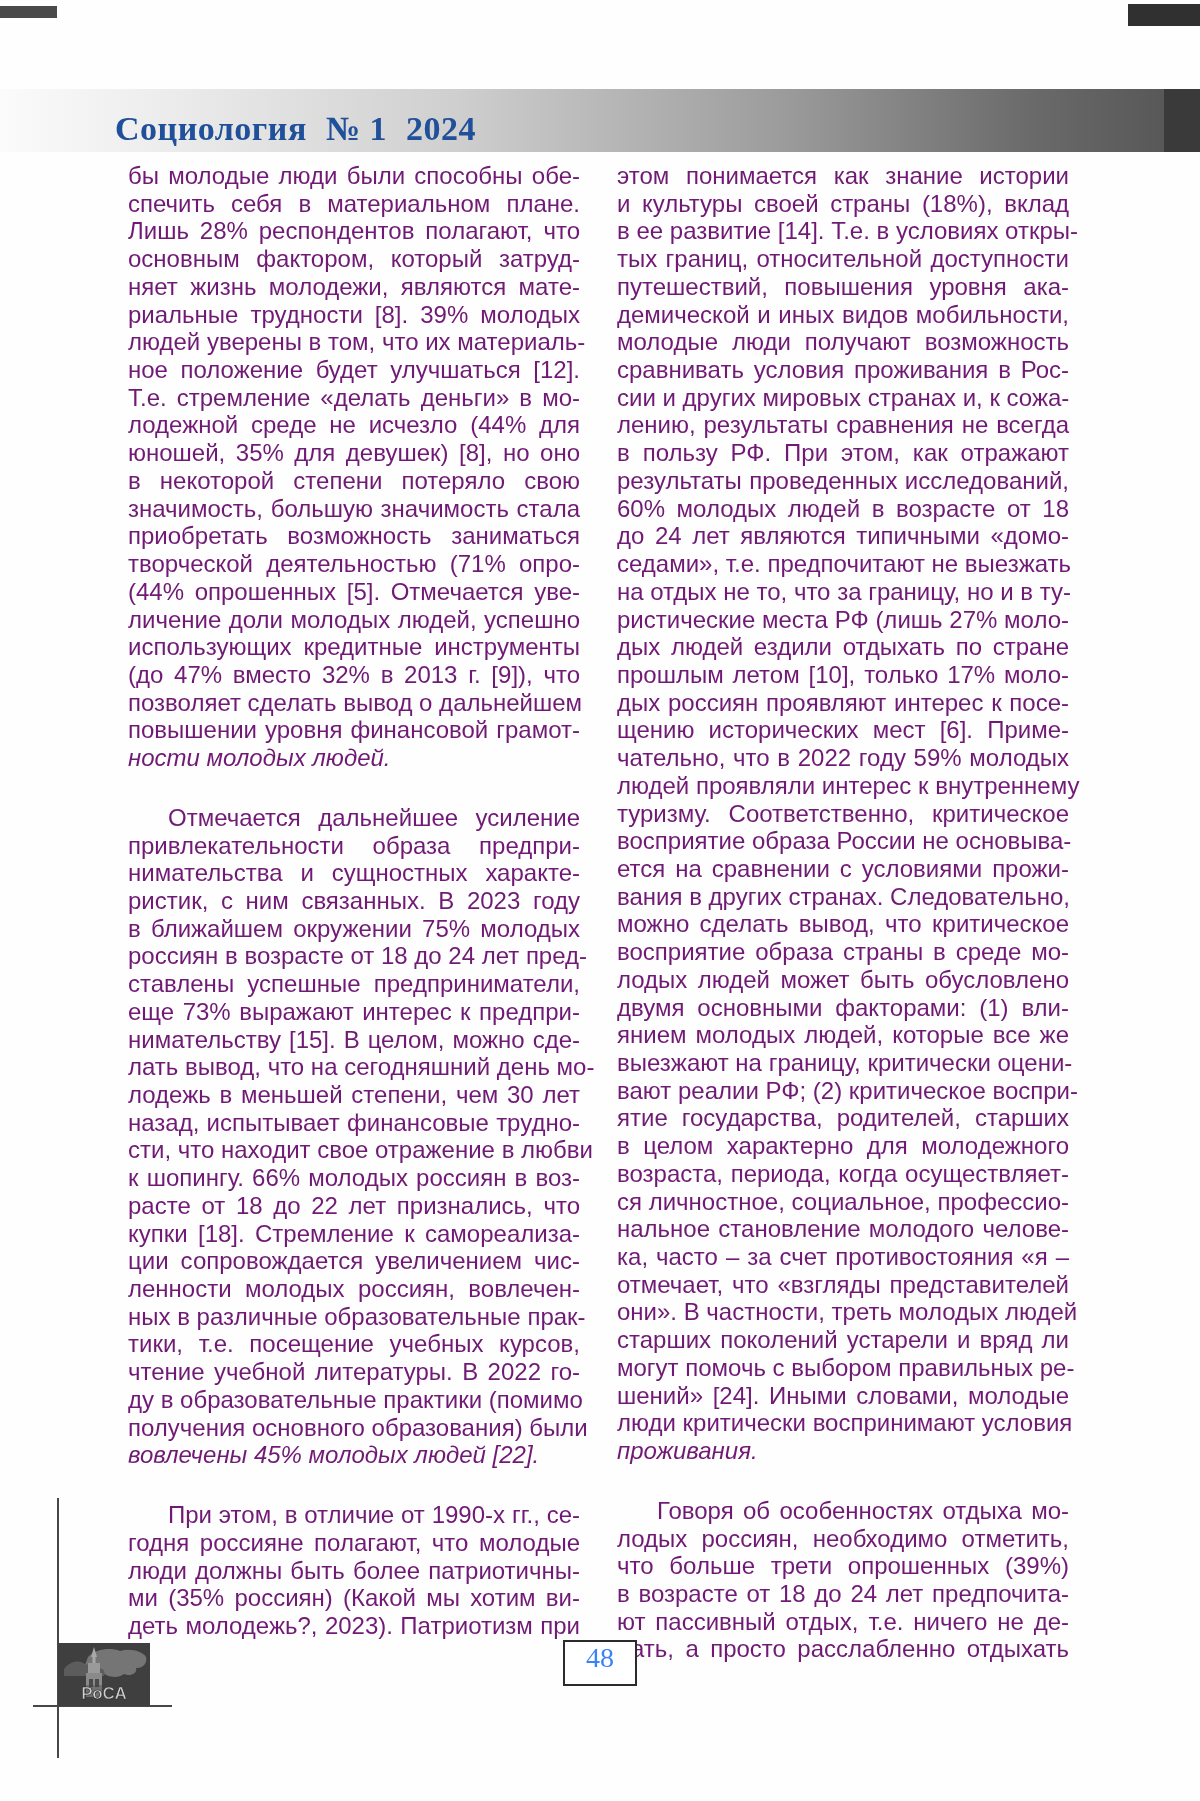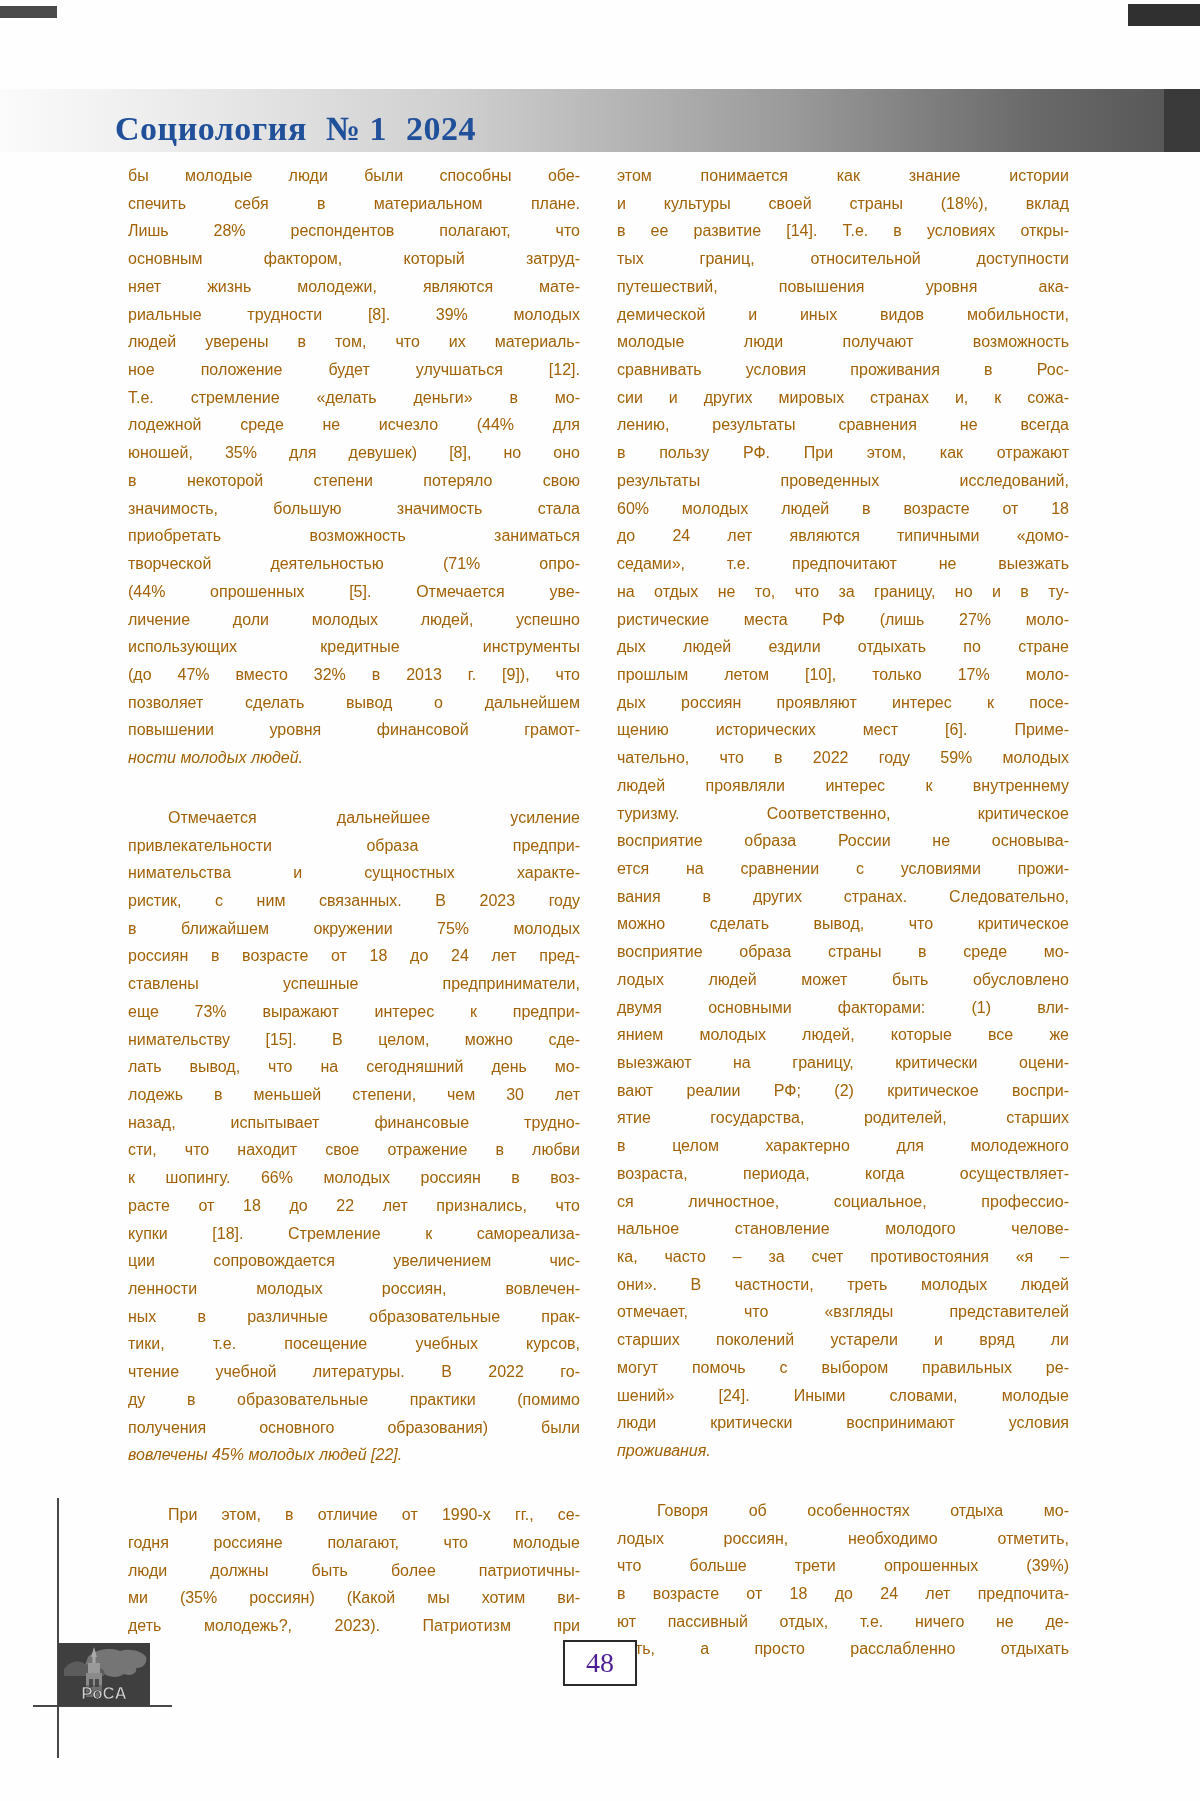--- a/index.html
+++ b/index.html
@@ -25,36 +25,36 @@
     display:flex;align-items:center;gap:19px;
     font-family:"Liberation Serif", serif;
     font-weight:bold;font-size:34px;color:#20509a;
     letter-spacing:0.5px;
     margin-top:8px;
   }
 
   
   .columns{position:absolute;left:128px;top:162px;width:941px;display:flex;gap:37px;}
   .column{width:452px;overflow:visible;
-    font-size:16px;line-height:27.72px;color:#a16207;}
+    font-size:24px;line-height:27.72px;color:#701a75;}
   .line{
     white-space:nowrap;
     text-align:justify;
     text-align-last:justify;
     height:27.72px;
   }
   .line.last{text-align-last:left;font-style:italic;}
   .line.indent{text-indent:40px;margin-top:32px;}
 
   
   .page-number-box{
     position:absolute;left:563px;top:1640px;width:74px;height:46px;
     border:2px solid #2b2b2b;box-sizing:border-box;
-    display:flex;align-items:center;justify-content:center;
-    font-family:"Liberation Serif", serif;font-size:28px;color:#4c1d95;
+    display:flex;justify-content:center;
+    font-family:"Liberation Serif", serif;font-size:28px;color:#3b82f6;
     background:#fff;
   }
 
   
   .reg-line-v{position:absolute;left:57px;top:1498px;width:2px;height:260px;background:#474747;}
   .reg-line-h{position:absolute;left:33px;top:1705px;width:139px;height:2px;background:#474747;}
 
   
   .logo{position:absolute;left:58px;top:1643px;width:92px;height:63px;}
 </style>
@@ -163,22 +163,22 @@
         <div class="line">двумя основными факторами: (1) вли-</div>
         <div class="line">янием молодых людей, которые все же</div>
         <div class="line">выезжают на границу, критически оцени-</div>
         <div class="line">вают реалии РФ; (2) критическое воспри-</div>
         <div class="line">ятие государства, родителей, старших</div>
         <div class="line">в целом характерно для молодежного</div>
         <div class="line">возраста, периода, когда осуществляет-</div>
         <div class="line">ся личностное, социальное, профессио-</div>
         <div class="line">нальное становление молодого челове-</div>
         <div class="line">ка, часто – за счет противостояния «я –</div>
+        <div class="line">отмечает, что «взгляды представителей</div>
         <div class="line">они». В частности, треть молодых людей</div>
-        <div class="line">отмечает, что «взгляды представителей</div>
         <div class="line">старших поколений устарели и вряд ли</div>
         <div class="line">могут помочь с выбором правильных ре-</div>
         <div class="line">шений» [24]. Иными словами, молодые</div>
         <div class="line">люди критически воспринимают условия</div>
         <div class="line last">проживания.</div>
         <div class="line indent">Говоря об особенностях отдыха мо-</div>
         <div class="line">лодых россиян, необходимо отметить,</div>
         <div class="line">что больше трети опрошенных (39%)</div>
         <div class="line">в возрасте от 18 до 24 лет предпочита-</div>
         <div class="line">ют пассивный отдых, т.е. ничего не де-</div>

